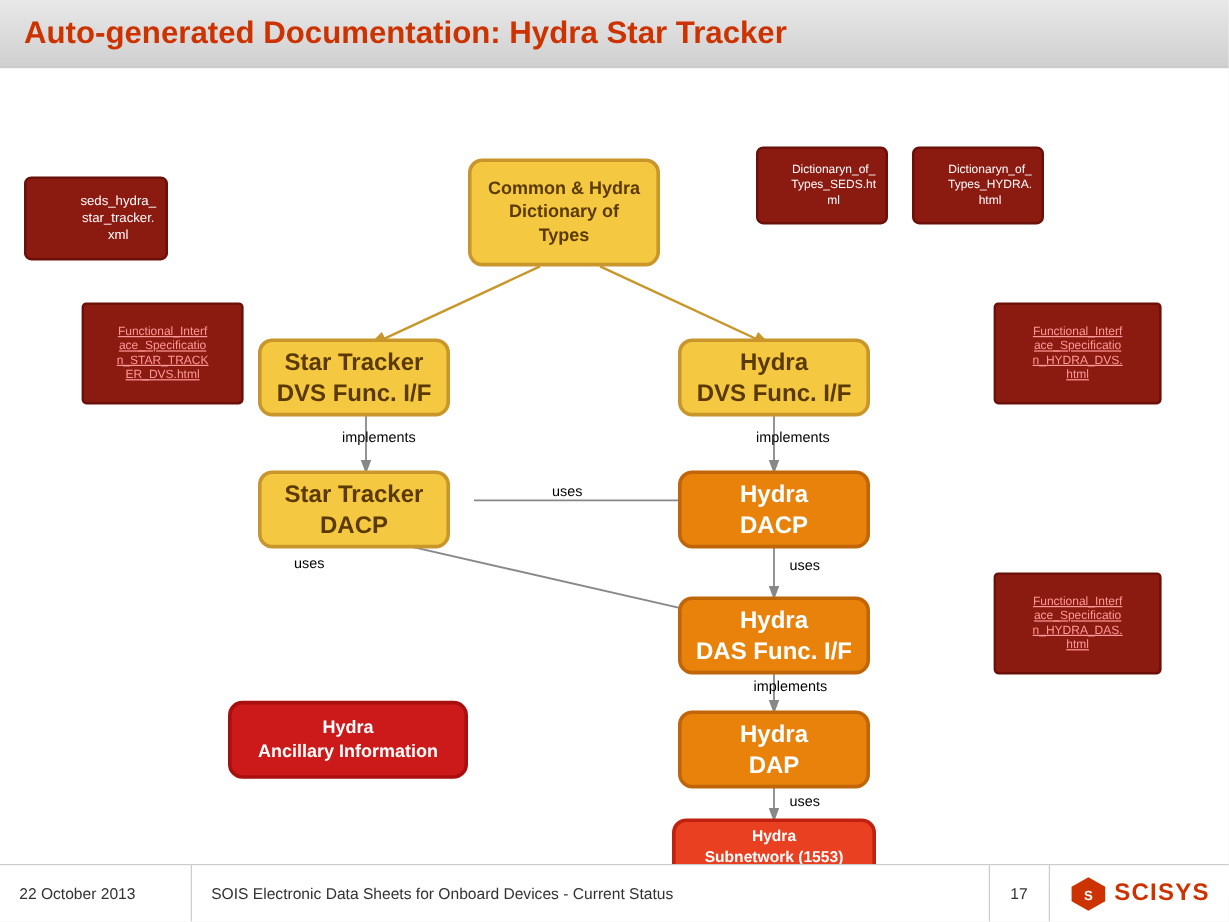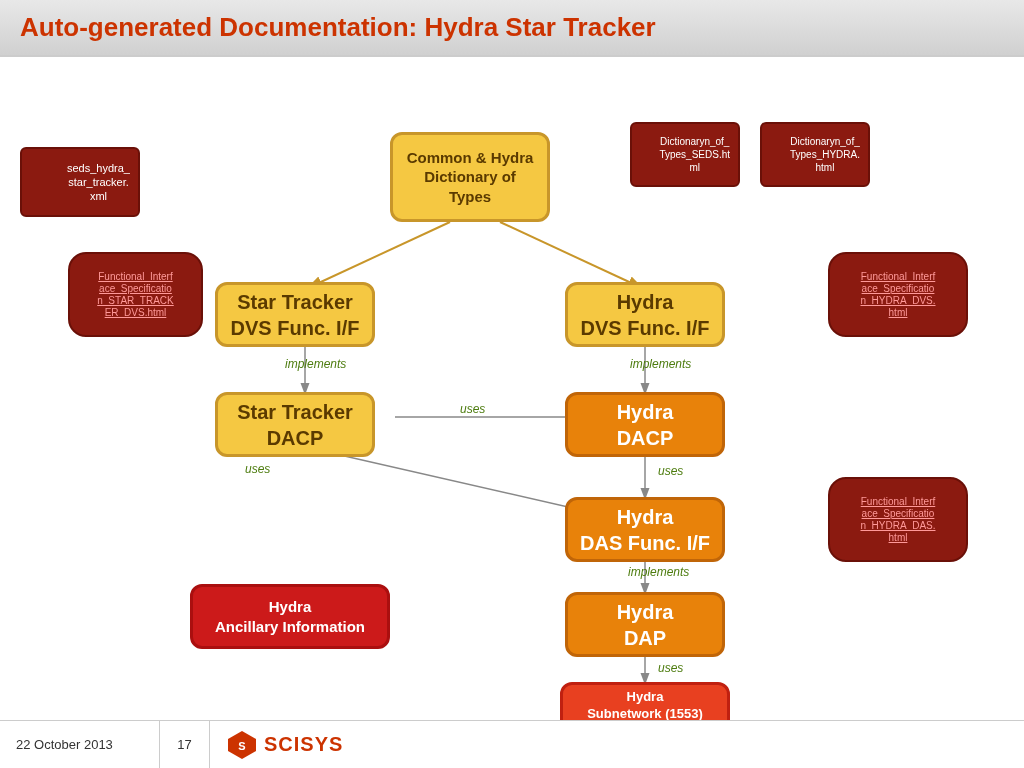--- a/index.html
+++ b/index.html
@@ -71,35 +71,34 @@
       font-weight: normal;
       border-radius: 6px;
       justify-content: flex-end;
     }
     .node-dark-red-link {
       background: #8b1a10;
       border: 2px solid #6a1008;
       color: #ff9999;
       font-size: 10px;
       font-weight: normal;
-      border-radius: 18px;
+      border-radius: 4px;
       text-decoration: underline;
     }
     .node-crimson {
       background: #cc1a1a;
       border: 3px solid #aa0f0f;
       color: white;
     }
 
     
     .arrow-label {
       position: absolute;
       font-size: 12px;
-      color: #4d7c0f;
-      font-style: italic;
+      color: #000000;
     }
 
     
     .footer {
       position: absolute;
       bottom: 0;
       left: 0;
       width: 100%;
       height: 48px;
       background: white;
@@ -301,20 +300,21 @@
   <div class="node node-red-orange" style="left:560px; top:625px; width:170px; height:65px; font-size:13px;">
     <span style="white-space:pre-line;">Hydra
 Subnetwork (1553)
 Information</span>
   </div>
 
 </div>
 
 <div class="footer">
   <div class="footer-date">22 October 2013</div>
+  <div class="footer-title">SOIS Electronic Data Sheets for Onboard Devices - Current Status</div>
   <div class="footer-page">17</div>
   <div class="footer-logo">
 
     <svg class="logo-icon" viewBox="0 0 32 32">
       <polygon points="16,2 30,10 30,22 16,30 2,22 2,10" fill="#cc3300"></polygon>
       <text x="16" y="21" text-anchor="middle" fill="white" font-size="11" font-weight="bold">S</text>
     </svg>
     <span class="logo-text">SCISYS</span>
   </div>
 </div>

